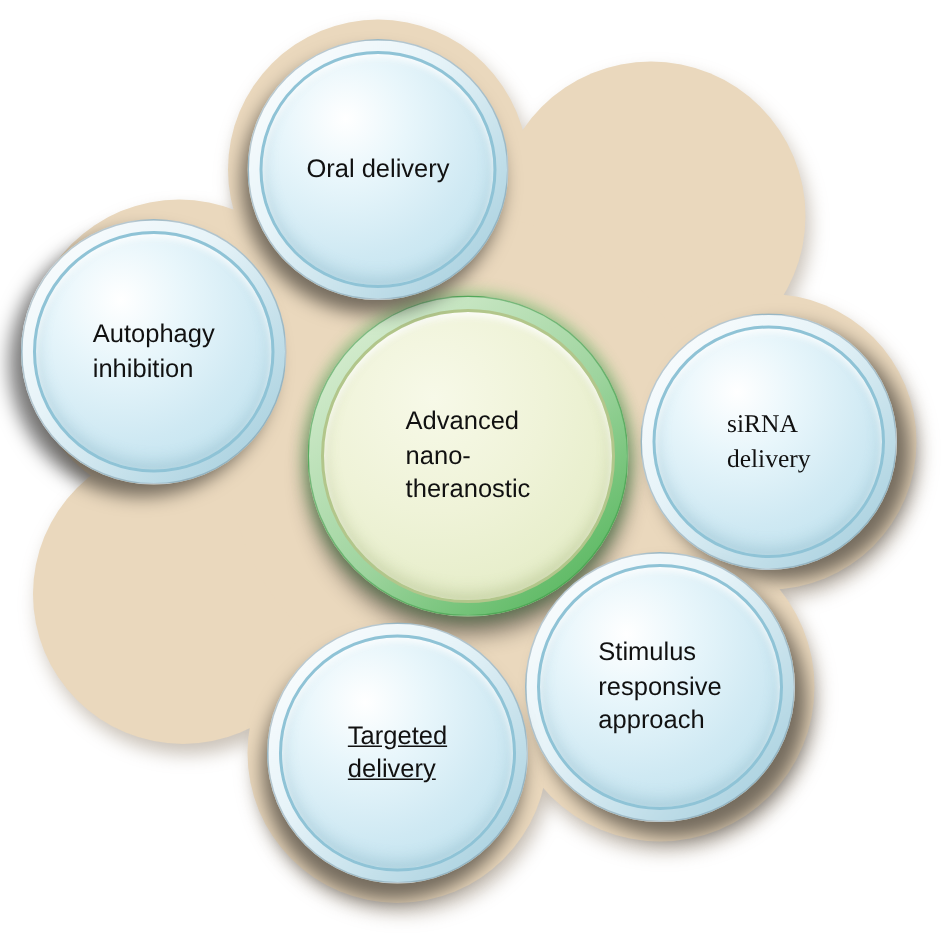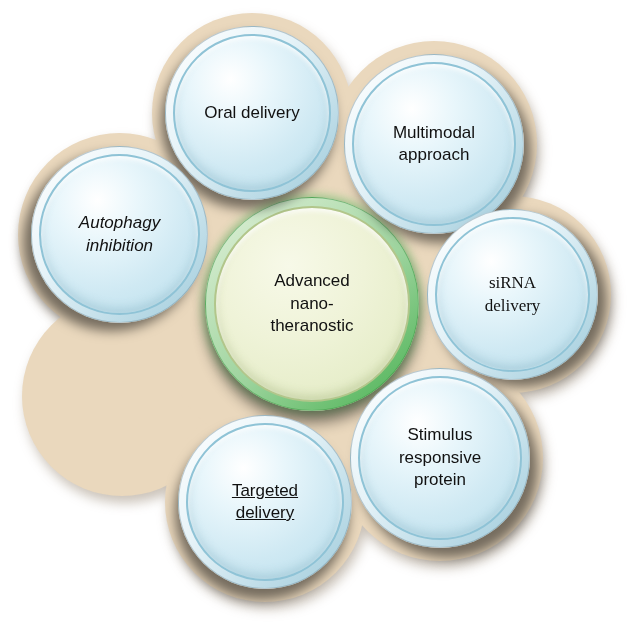--- a/index.html
+++ b/index.html
@@ -32,31 +32,31 @@
   .node{
     position:absolute;border-radius:50%;box-sizing:border-box;padding:7px;
     background:linear-gradient(135deg,#ffffff 0%,#e6f3f8 40%,#9fcbdb 100%);
     border:1px solid rgba(110,140,155,0.45);
   }
   .face{
     width:100%;height:100%;border-radius:50%;box-sizing:border-box;
     background:radial-gradient(circle at 36% 28%,#ffffff 0%,#e8f6fb 28%,var(--satellite-fill) 62%,#b9dfec 100%);
     border:2px solid #8fc3d6;
     box-shadow:inset 0 3px 5px rgba(255,255,255,0.85), inset 0 -5px 10px rgba(110,160,180,0.30);
-    display:flex;align-items:center;justify-content:center;text-align:center;
+    display:flex;align-items:center;justify-content:center;text-align:left;
   }
   .label{
     white-space:pre-line;font-size:17px;line-height:1.32;color:var(--text-color);
     padding:0 10px;
   }
 
   
   .n-oral      {left:165px;top:26px; width:174px;height:174px;box-shadow:-4px 9px 12px rgba(0,0,0,0.50);}
   .n-multimodal{left:344px;top:54px; width:180px;height:180px;box-shadow:7px 9px 12px rgba(0,0,0,0.50);}
-  .n-autophagy {left:31px; top:146px;width:177px;height:177px;box-shadow:-8px 8px 12px rgba(0,0,0,0.50);font-style:italic;}
+  .n-autophagy {left:14px; top:146px;width:177px;height:177px;box-shadow:-8px 8px 12px rgba(0,0,0,0.50);}
   .n-sirna     {left:427px;top:209px;width:171px;height:171px;box-shadow:9px 7px 12px rgba(0,0,0,0.50);font-family:Liberation Serif, serif;}
   .n-mdr       {left:35px; top:309px;width:174px;height:174px;box-shadow:-8px 9px 12px rgba(0,0,0,0.50);}
   .n-stimulus  {left:350px;top:368px;width:180px;height:180px;box-shadow:8px 10px 12px rgba(0,0,0,0.50);}
   .n-targeted  {left:178px;top:415px;width:174px;height:174px;box-shadow:-3px 11px 12px rgba(0,0,0,0.50);text-decoration:underline;}
 
   
   .n-center{
     left:205px;top:197px;width:214px;height:214px;padding:8px;
     background:linear-gradient(140deg,#e3f2db 0%,#9ed49e 55%,var(--center-ring) 100%);
     border:1px solid rgba(60,150,70,0.55);
@@ -92,47 +92,41 @@
 theranostic</div>
     </div>
   </div>
 
   <div class="node n-oral">
     <div class="face">
       <div class="label">Oral delivery</div>
     </div>
   </div>
 
-  <div class="node n-multimodal">
-    <div class="face">
-      <div class="label">Multimodal
-approach</div>
-    </div>
-  </div>
 
   <div class="node n-autophagy">
     <div class="face">
       <div class="label">Autophagy
 inhibition</div>
     </div>
   </div>
 
   <div class="node n-sirna">
     <div class="face">
       <div class="label">siRNA
 delivery</div>
     </div>
   </div>
 
 
   <div class="node n-stimulus">
     <div class="face">
       <div class="label">Stimulus
 responsive
-protein</div>
+approach</div>
     </div>
   </div>
 
   <div class="node n-targeted">
     <div class="face">
       <div class="label">Targeted
 delivery</div>
     </div>
   </div>
 

